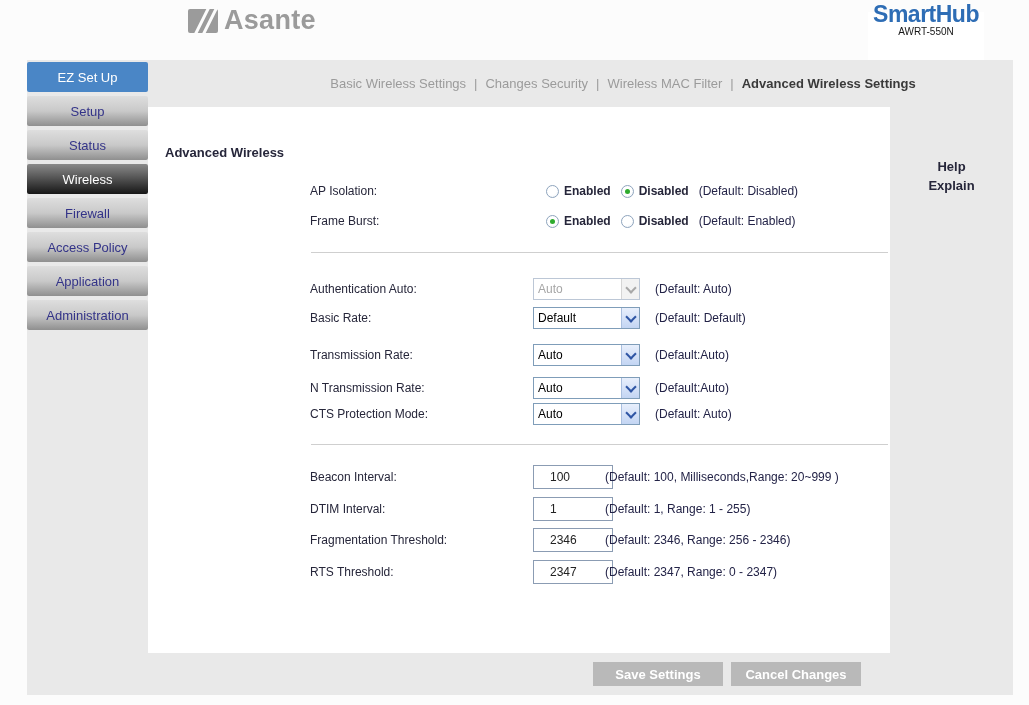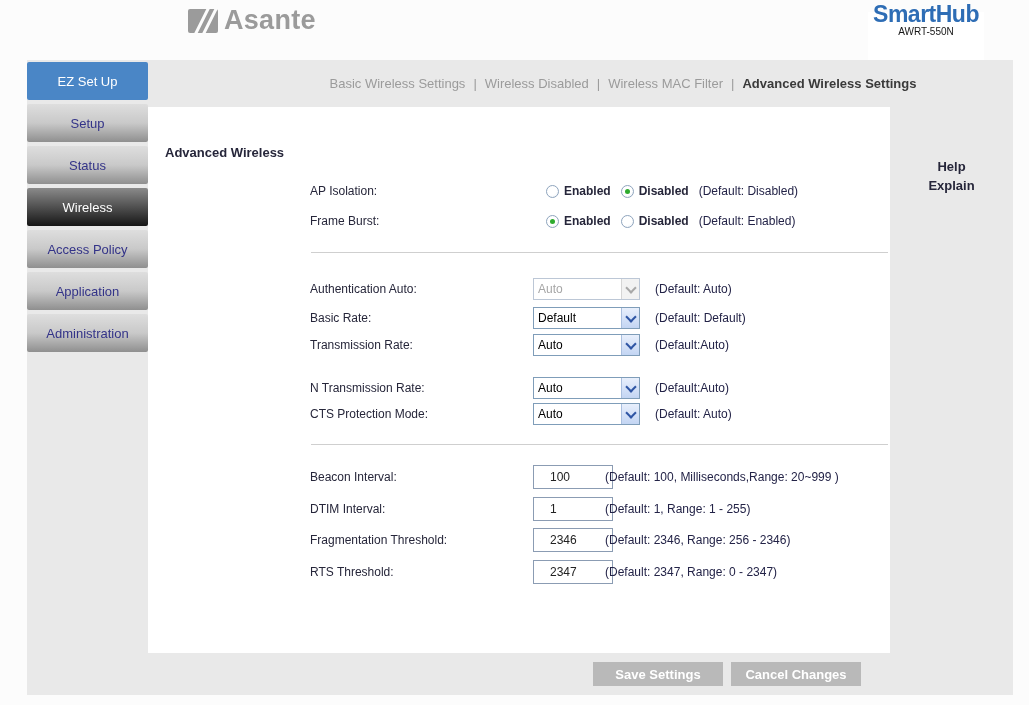--- a/index.html
+++ b/index.html
@@ -11,21 +11,21 @@
   .logo{position:absolute;left:188px;top:5px;display:flex;align-items:center;gap:6px;}
   .logo-text{font-size:27px;font-weight:bold;color:#9b9b9b;letter-spacing:0.3px;}
   .smarthub-box{position:absolute;left:868px;top:12px;width:116px;height:48px;background:#fff;}
   .smarthub{position:absolute;left:846px;top:3px;width:160px;text-align:center;line-height:1;}
   .smarthub-name{color:#2e6db5;font-size:23px;font-weight:bold;letter-spacing:-0.5px;}
   .smarthub-model{font-size:10px;color:#161616;margin-top:1px;}
   
   .page{position:absolute;left:27px;top:60px;width:986px;height:635px;background:#e9e9e9;}
   
   .sidebar{position:absolute;left:0;top:2px;width:121px;}
-  .side-btn{height:38px;margin-bottom:4px;display:flex;align-items:center;justify-content:center;
+  .side-btn{height:30px;margin-bottom:4px;display:flex;align-items:center;justify-content:center;
     font-size:13px;color:#333388;border-radius:2px;cursor:pointer;
     background:linear-gradient(180deg,#dedede 0%,#c9c9c9 50%,#8f8f8f 100%);}
   .side-btn.active-blue{background:#4a86c6;color:#fff;}
   .side-btn.active-dark{background:linear-gradient(180deg,#8a8a8a 0%,#565656 45%,#161616 100%);color:#fff;}
   
   .tabsbar{position:absolute;left:121px;top:0;width:865px;height:47px;display:flex;align-items:center;
     justify-content:center;padding-left:85px;box-sizing:border-box;font-size:13px;color:#9b9b9b;}
   .tab{cursor:pointer;white-space:pre;}
   .tab.active{color:#3a3a3a;font-weight:bold;}
   .tab-sep{margin:0 8px;}
@@ -88,29 +88,30 @@
     <div class="smarthub-model">AWRT-550N</div>
   </div>
 
   <div class="page">
 
     <div class="sidebar" id="sidebar">
         <div class="side-btn active-blue">EZ Set Up</div>
         <div class="side-btn">Setup</div>
         <div class="side-btn">Status</div>
         <div class="side-btn active-dark">Wireless</div>
+        <div class="side-btn">Firewall</div>
         <div class="side-btn">Access Policy</div>
         <div class="side-btn">Application</div>
         <div class="side-btn">Administration</div>
       </div>
 
     <div class="tabsbar" id="tabsbar">
         <span class="tab">Basic Wireless Settings</span>
         <span class="tab-sep">|</span>
-        <span class="tab">Wireless Disabled</span>
+        <span class="tab">Changes Security</span>
         <span class="tab-sep">|</span>
         <span class="tab">Wireless MAC Filter</span>
         <span class="tab-sep">|</span>
         <span class="tab active">Advanced Wireless Settings</span>
       </div>
 
     <div class="content" id="content">
       <div class="section-title">Advanced Wireless</div>
       <div class="sep" style="top:145px"></div>
       <div class="sep" style="top:337px"></div>
@@ -147,21 +148,21 @@
         <div class="row" style="top: 198px;">
           <span class="row-label">Basic Rate:</span>
           <div class="combo">
             <span class="combo-value">Default</span>
             <span class="combo-btn">
               <span class="chev"></span>
             </span>
           </div>
           <span class="row-note note-abs-combo">(Default: Default)</span>
         </div>
-        <div class="row" style="top: 225px;">
+        <div class="row" style="top: 235px;">
           <span class="row-label">Transmission Rate:</span>
           <div class="combo">
             <span class="combo-value">Auto</span>
             <span class="combo-btn">
               <span class="chev"></span>
             </span>
           </div>
           <span class="row-note note-abs-combo">(Default:Auto)</span>
         </div>
         <div class="row" style="top: 268px; padding-left: 44px;">

